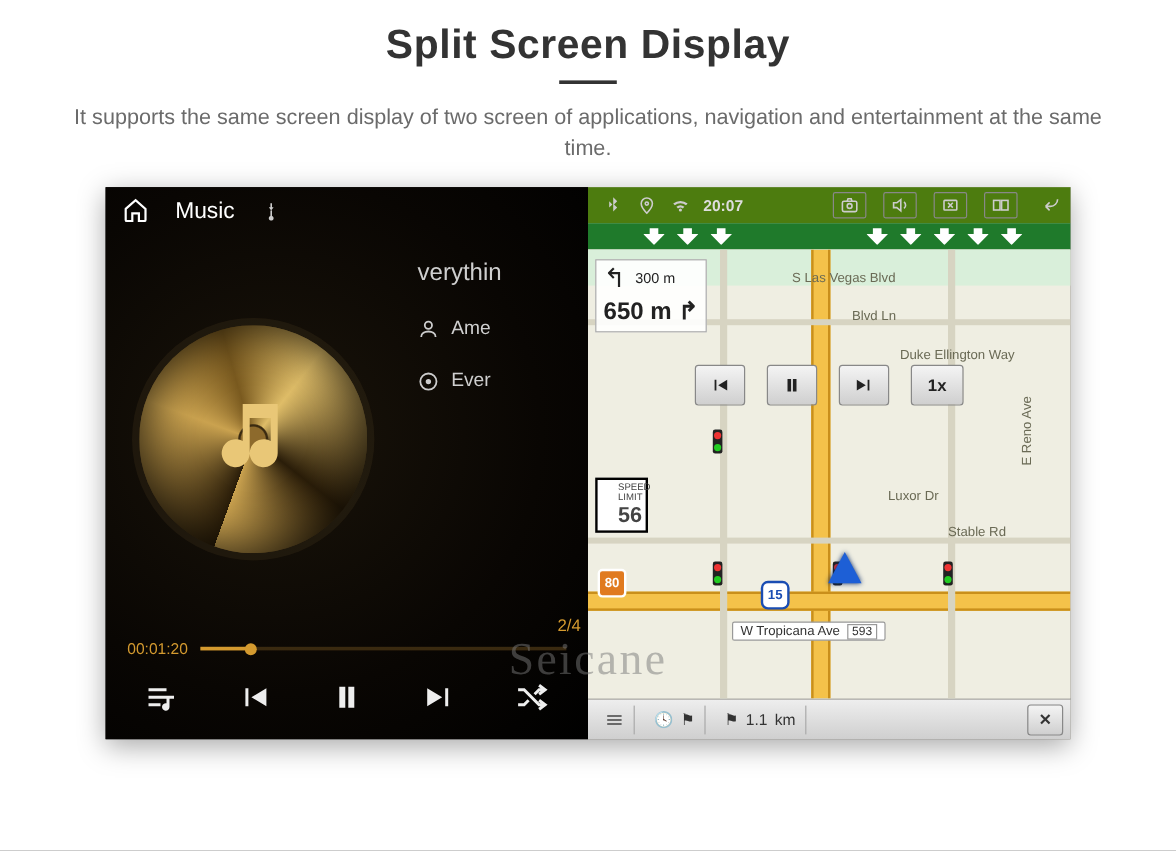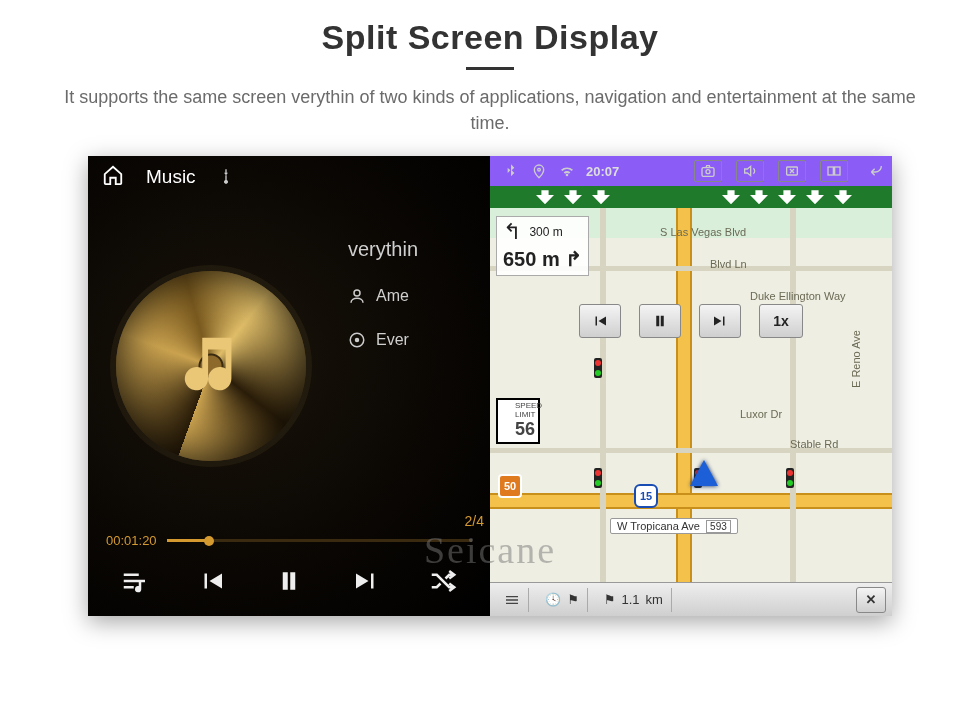--- a/index.html
+++ b/index.html
@@ -82,21 +82,21 @@
     box-shadow: 0 0 0 6px rgba(255,210,120,0.06), 0 0 40px rgba(0,0,0,0.8) inset;
     display:flex; align-items:center; justify-content:center;
   }
   .note-icon {
     width: 70px; height: 70px;
     color: #e9c777;
   }
 
   .track-meta {
     position: absolute;
-    left: 260px; top: 40px;
+    left: 260px; top: 18px;
     width: 150px;
     color: #cfcfcf;
     font-size: 16px;
   }
   .track-meta .row {
     display:flex; align-items:center; gap:10px;
     margin: 26px 0;
     white-space: nowrap;
   }
   .track-meta .row svg { width:18px; height:18px; flex: 0 0 18px; }
@@ -141,21 +141,21 @@
   .nav-panel {
     width: 50%;
     height: 100%;
     background:#e8e6d7;
     position:relative;
     display:flex;
     flex-direction:column;
   }
   .status-bar {
     height: 30px;
-    background:#8b5cf6;
+    background:#4d7c0f;
     color:#ddd;
     display:flex;
     align-items:center;
     justify-content:flex-end;
     gap:14px;
     padding:0 8px;
     font-size:13px;
   }
   .status-bar .icon-slot { width:18px; height:18px; display:flex; align-items:center; justify-content:center; }
   .status-bar .boxed { width:28px; height:22px; border:1px solid #888; border-radius:2px; display:flex; align-items:center; justify-content:center; }
@@ -279,21 +279,21 @@
     font-size:38px; color:rgba(120,120,120,0.5);
     letter-spacing:2px;
     pointer-events:none;
   }
 </style>
 </head>
 <body>
 
 <h1 class="page-title">Split Screen Display</h1>
 <div class="title-underline"></div>
-<p class="page-subtitle">It supports the same screen verythin of two kinds of applications, navigation and entertainment at the same time.</p>
+<p class="page-subtitle">It supports the same screen display of two screen of applications, navigation and entertainment at the same time.</p>
 
 <div class="device">
 
   <div class="music-panel">
     <div class="music-topbar">
       <span>
         <svg viewBox="0 0 24 24" width="22" height="22" fill="none" stroke="#fff" stroke-width="2">
             <path d="M3 11l9-8 9 8v10a1 1 0 0 1-1 1h-5v-7h-6v7H4a1 1 0 0 1-1-1z"></path>
           </svg>
       </span>
@@ -480,21 +480,21 @@
         </div>
         <div class="sim-btn wide">1x</div>
       </div>
 
       <div class="speed-sign">
         <div>SPEED</div>
         <div>LIMIT</div>
         <div class="num">56</div>
       </div>
 
-      <div class="route-badge orange" style="left:8px; top:266px;">50</div>
+      <div class="route-badge orange" style="left:8px; top:266px;">80</div>
       <div class="route-badge shield" style="left:144px; top:276px;">15</div>
 
       <div class="traffic-light" style="left:104px; top:150px;"></div>
       <div class="traffic-light" style="left:104px; top:260px;"></div>
       <div class="traffic-light" style="left:204px; top:260px;"></div>
       <div class="traffic-light" style="left:296px; top:260px;"></div>
 
       <div class="vehicle-marker" style="left:200px; top:252px;"></div>
 
       <div class="road-label" style="left:120px; top:310px;">

